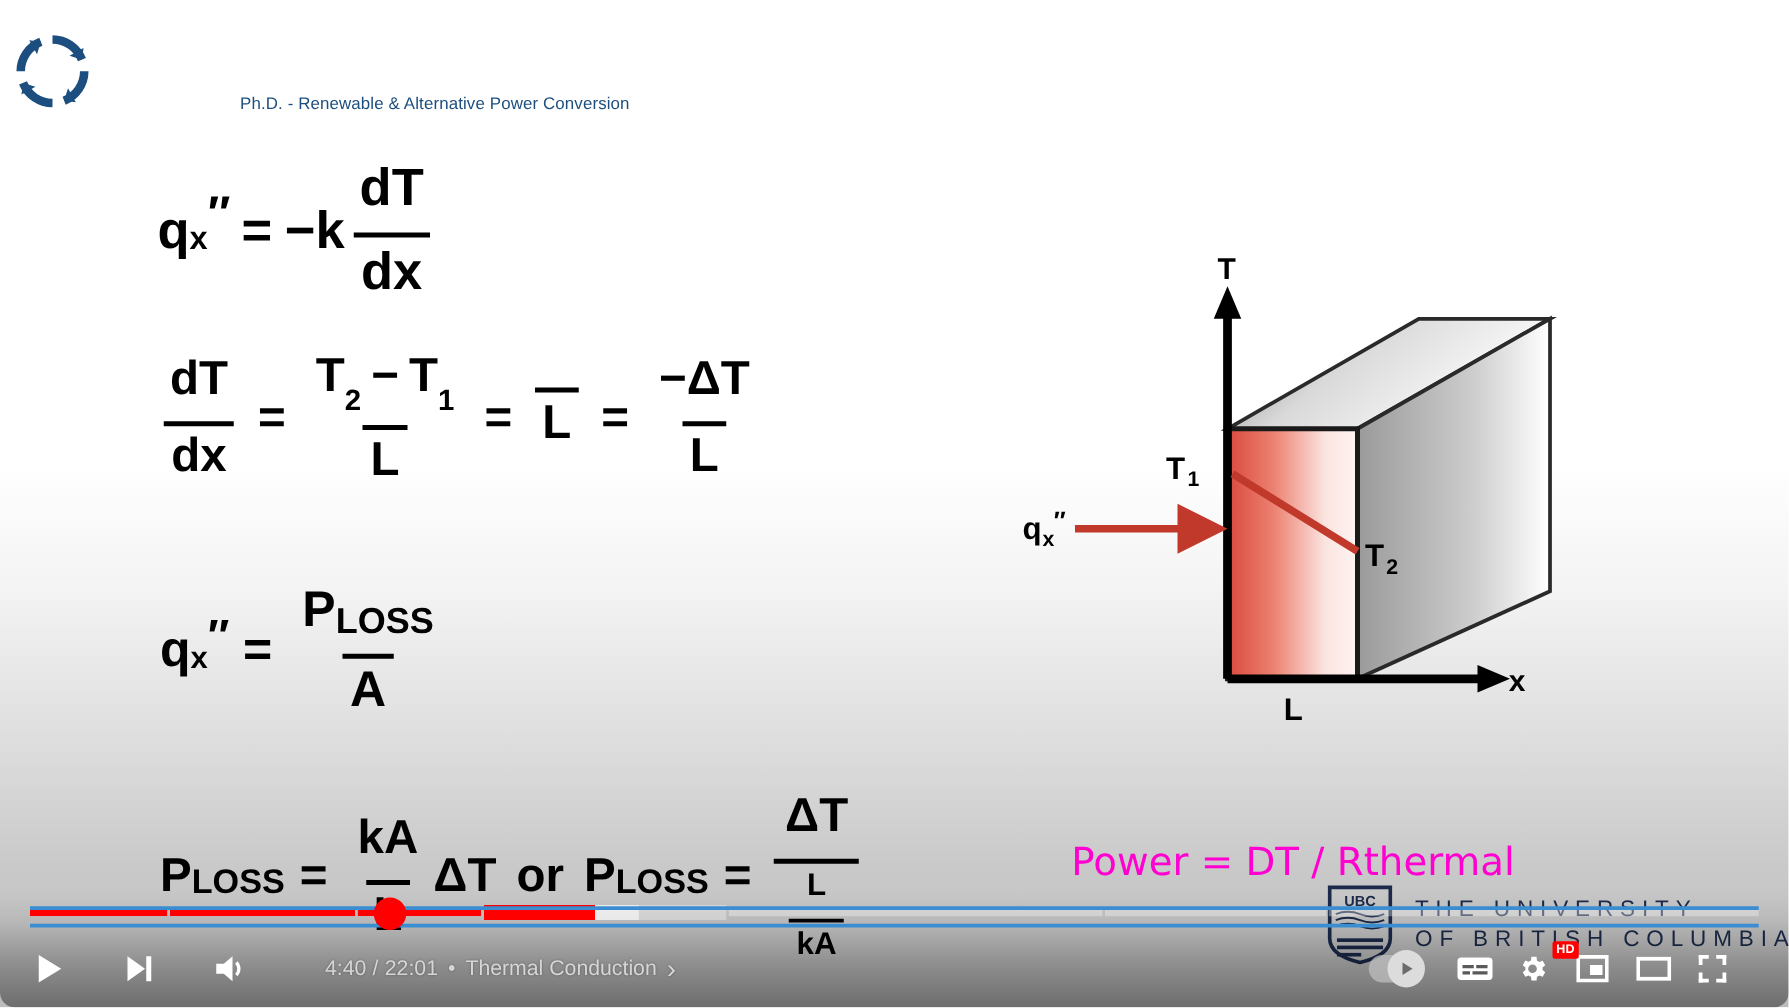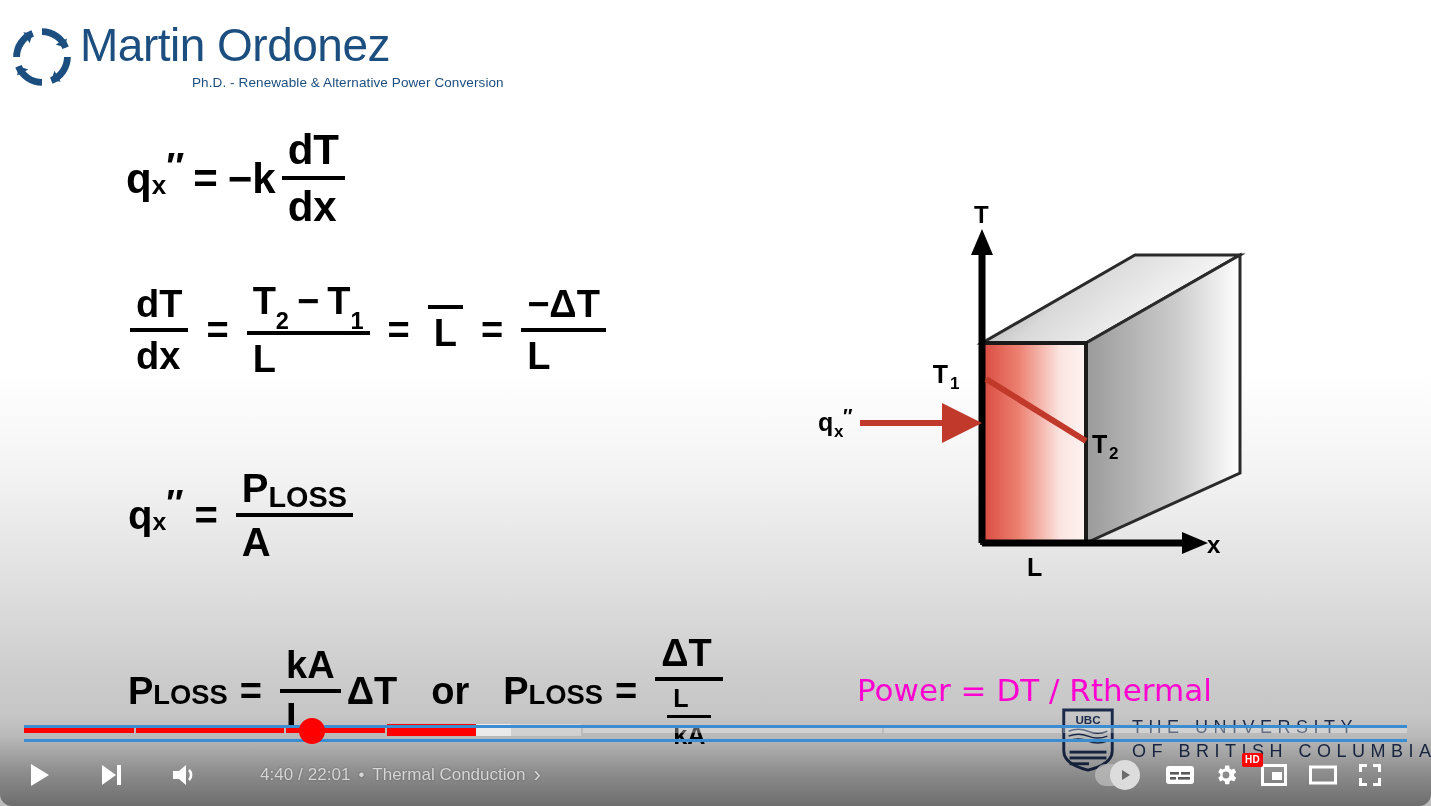--- a/index.html
+++ b/index.html
@@ -26,32 +26,32 @@
     font-size:46px;line-height:46px;color:#1c4e7f;font-weight:400;
     letter-spacing:-0.5px;white-space:nowrap;
   }
   #logo-sub{
     font-size:13.5px;color:#1c4e7f;white-space:nowrap;margin-top:5px;margin-left:92px;
     letter-spacing:0.1px;
   }
 
   
   .eq{position:absolute;color:#000;font-weight:bold;white-space:nowrap;display:flex;align-items:center;}
-  .frac{display:inline-flex;flex-direction:column;vertical-align:middle;margin:0 6px;}
+  .frac{display:inline-flex;flex-direction:column;align-items:center;vertical-align:middle;margin:0 6px;gap:10px;}
   .frac .num{padding:0 6px 2px 6px;}
   .frac .den{padding:3px 6px 0 6px;border-top:4px solid #000;}
   .sub{font-size:0.62em;vertical-align:sub;position:relative;top:0.28em;}
   .subsm{font-size:0.72em;position:relative;top:0.16em;font-weight:bold;}
   .prime{font-size:0.9em;position:relative;top:-0.32em;font-weight:bold;letter-spacing:-1px;}
 
   #eq1{left:126px;top:126px;font-size:42px;}
   #eq2{left:124px;top:280px;font-size:38px;}
   #eq3{left:128px;top:466px;font-size:40px;}
   #eq4{left:128px;top:632px;font-size:38px;}
-  #eq4 .orword{margin:0 34px;font-weight:bold;}
+  #eq4 .orword{margin:0 16px;font-weight:bold;}
   .nested-frac{font-size:0.66em;}
 
   
   #diagram{position:absolute;left:790px;top:195px;width:470px;height:400px;}
 
   
   #annotation{
     position:absolute;left:857px;top:672px;
     color:#ff00d0;font-size:31px;font-weight:400;white-space:nowrap;
     font-family:"DejaVu Sans",sans-serif;
@@ -134,23 +134,20 @@
           <path d="M50 91 A41 41 0 0 1 12 65"></path>
           <path d="M9 50 A41 41 0 0 1 35 12"></path>
         </g>
         <g fill="#1c4e7f">
           <polygon points="88,35 72,30 90,20"></polygon>
           <polygon points="65,88 70,72 80,90"></polygon>
           <polygon points="12,65 28,70 10,80"></polygon>
           <polygon points="35,12 30,28 20,10"></polygon>
         </g>
       </svg>
-      <div id="logo-text">
-        <div id="logo-title">Martin Ordonez</div>
-      </div>
     </div>
     <div id="logo-sub" style="position:absolute;left:100px;top:70px;">Ph.D. - Renewable &amp; Alternative Power Conversion</div>
 
     <div class="eq" id="eq1">
       <span>q</span>
         <span class="sub">x</span>
         <span class="prime">″</span>
       <span style="margin:0 10px">=</span>
       <span>−k</span>
       <span class="frac">

